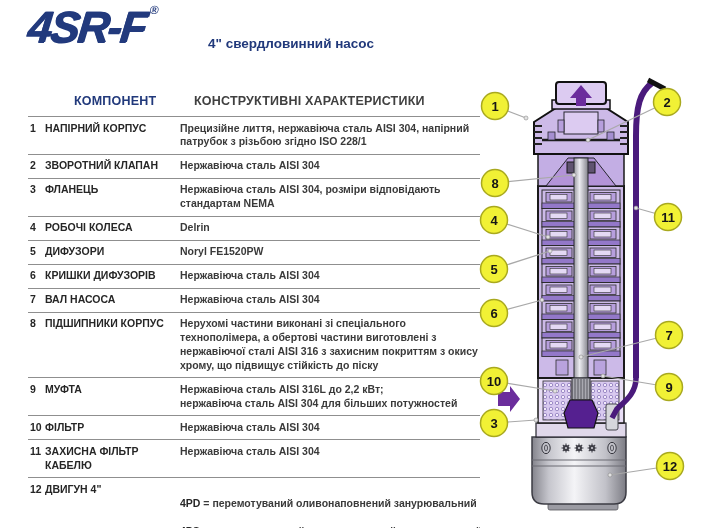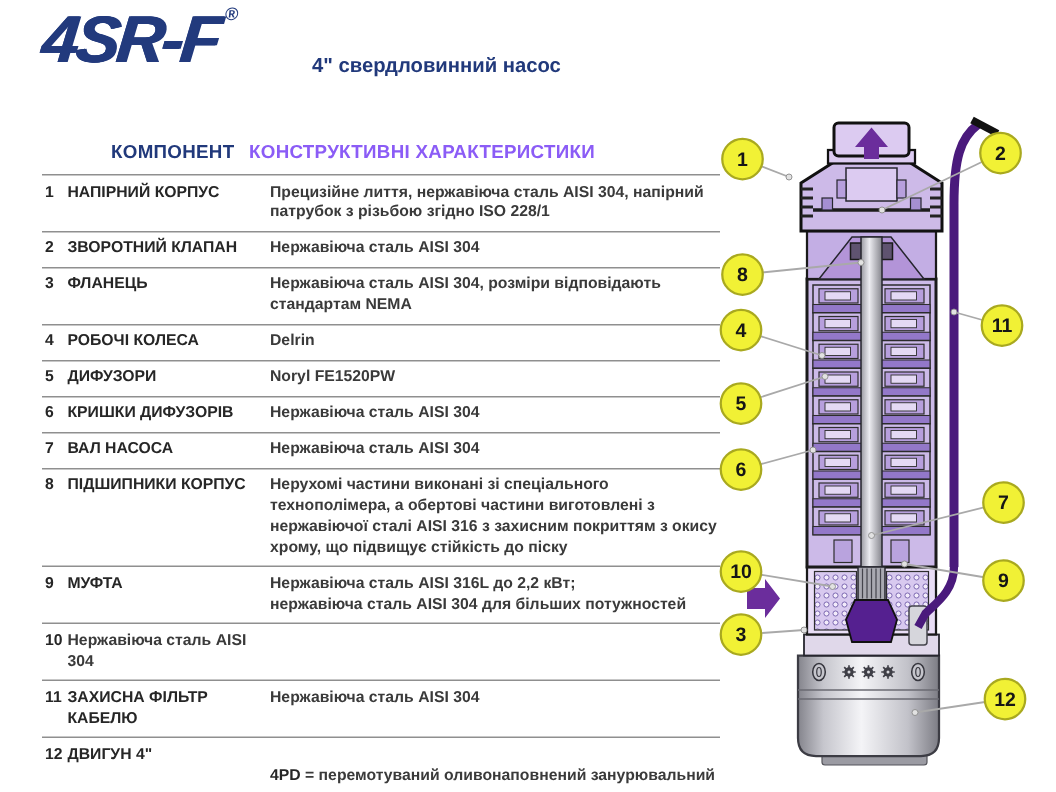--- a/index.html
+++ b/index.html
@@ -10,21 +10,21 @@
   .logo{position:absolute;left:28px;top:2px;color:#223a7d;font-size:44px;font-weight:bold;
         font-style:italic;letter-spacing:-2px;transform:skewX(-6deg);
         text-shadow:1px 0 0 #223a7d, 0 0.5px 0 #223a7d;}
   .logo sup{font-size:12px;font-style:normal;letter-spacing:0;margin-left:3px;vertical-align:28px;text-shadow:none;}
   .subtitle{position:absolute;left:208px;top:36px;color:#21397b;font-size:13.5px;font-weight:bold;}
 
   
   .spec-table{position:absolute;left:28px;top:88px;width:452px;}
   .thead{position:relative;height:28px;}
   .thead .h1{position:absolute;left:9px;top:6px;color:#21397b;font-weight:bold;font-size:12.5px;letter-spacing:.2px;margin-left:37px;}
-  .thead .h2{position:absolute;left:138px;top:6px;color:#8b5cf6;font-weight:bold;font-size:12.5px;letter-spacing:.2px;}
+  .thead .h2{position:absolute;left:166px;top:6px;color:#404040;font-weight:bold;font-size:12.5px;letter-spacing:.2px;}
   .row{display:grid;grid-template-columns:15px 135px 1fr;border-top:1px solid #8f8f8f;
        padding:4.5px 0 4.5px 2px;font-size:10.5px;line-height:1.33;}
   .row .num,.row .name{font-weight:bold;color:#262626;}
   .row .name{padding-right:10px;}
   .row .desc{color:#3a3a3a;white-space:pre-line;overflow:hidden;font-weight:bold;}
   .row .desc .dline{white-space:nowrap;overflow:hidden;}
   .row .desc b{color:#262626;}
 
   
   .diagram{position:absolute;left:470px;top:76px;width:234px;height:452px;}
@@ -92,20 +92,21 @@
 хрому, що підвищує стійкість до піску</span>
     </div>
     <div class="row">
       <span class="num">9</span>
       <span class="name">МУФТА</span>
       <span class="desc">Нержавіюча сталь AISI 316L до 2,2 кВт;
 нержавіюча сталь AISI 304 для більших потужностей</span>
     </div>
     <div class="row">
       <span class="num">10</span>
+      <span class="name">ФІЛЬТР</span>
       <span class="desc">Нержавіюча сталь AISI 304</span>
     </div>
     <div class="row">
       <span class="num">11</span>
       <span class="name">ЗАХИСНА ФІЛЬТР КАБЕЛЮ</span>
       <span class="desc">Нержавіюча сталь AISI 304</span>
     </div>
     <div class="row">
       <span class="num">12</span>
       <span class="name">ДВИГУН 4"</span>

